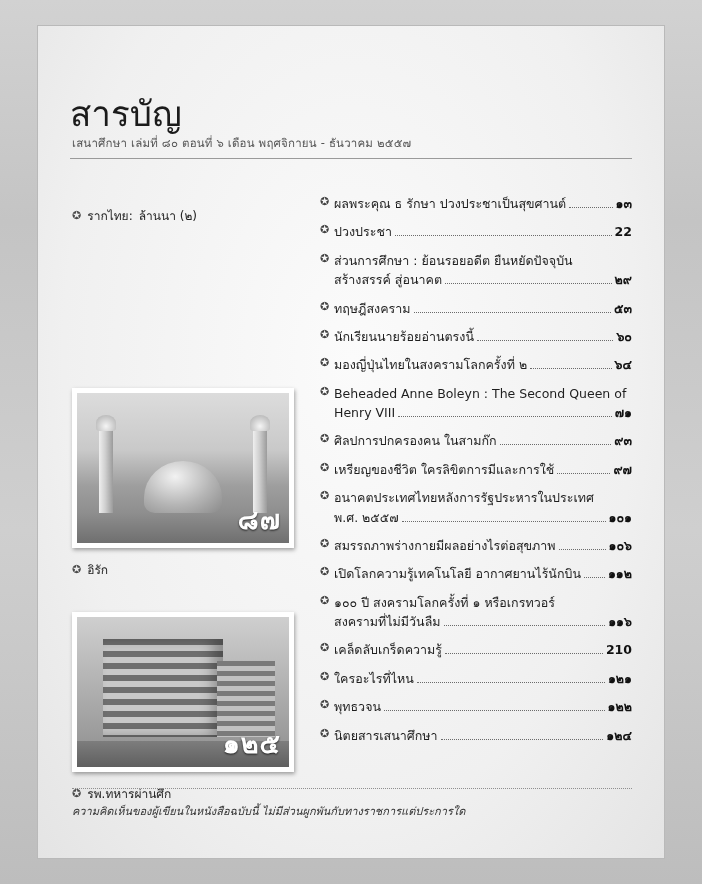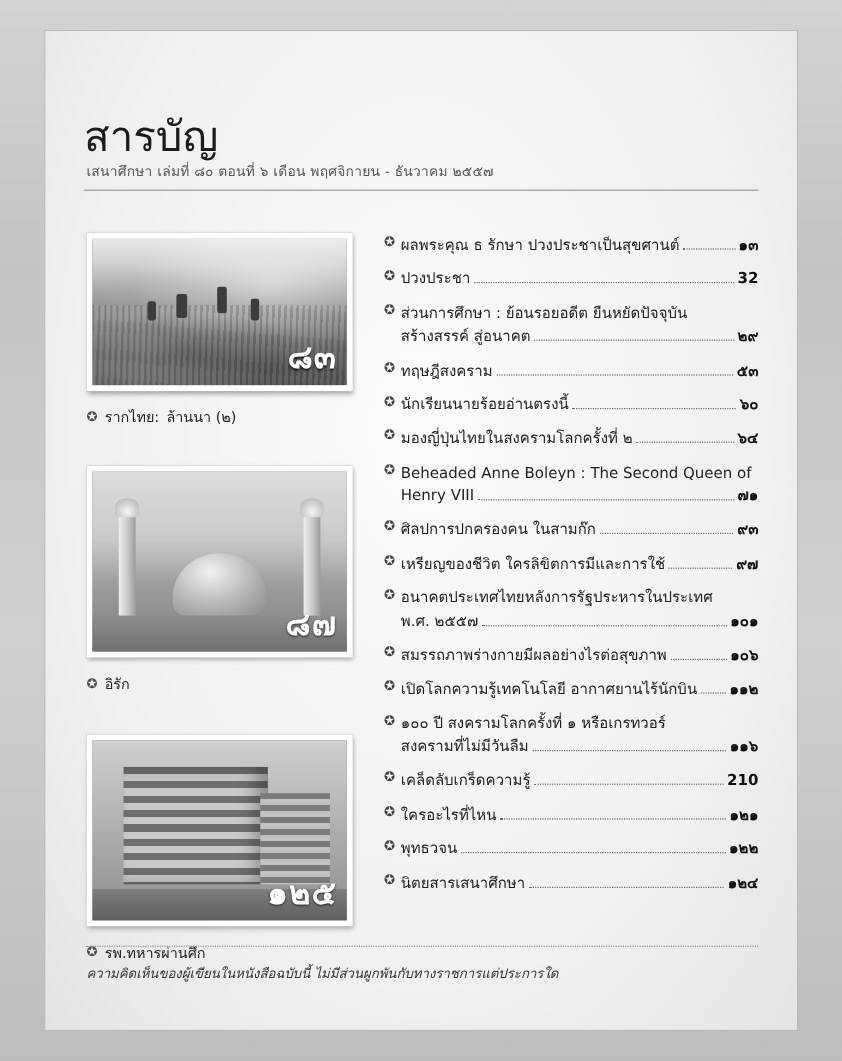--- a/index.html
+++ b/index.html
@@ -281,28 +281,20 @@
 
 <div class="page">
   <div class="sheet">
     <div class="inner">
 
       <div class="title">สารบัญ</div>
       <div class="subtitle">เสนาศึกษา เล่มที่ ๘๐ ตอนที่ ๖   เดือน พฤศจิกายน - ธันวาคม ๒๕๕๗</div>
       <div class="hrule"></div>
 
       <div class="photo-block" style="top:168px;">
-        <div class="photo">
-          <div class="img1"></div>
-          <div class="fig" style="left:46px; top:52px; width:7px; height:16px;"></div>
-          <div class="fig" style="left:70px; top:46px; width:9px; height:20px;"></div>
-          <div class="fig" style="left:104px; top:40px; width:8px; height:22px;"></div>
-          <div class="fig" style="left:132px; top:50px; width:7px; height:18px;"></div>
-          <div class="pagenum">๘๓</div>
-        </div>
         <div class="caption">
           <span class="bullet">✪</span>
           <b>รากไทย:</b>
           <span>ล้านนา (๒)</span>
         </div>
       </div>
 
       <div class="photo-block" style="top:362px;">
         <div class="photo tall">
           <div class="img2"></div>
@@ -344,21 +336,21 @@
             </span>
           </span>
         </div>
 
         <div class="toc-row">
           <span class="toc-bullet">✪</span>
           <span class="toc-body">
             <span class="toc-line">
               <span class="toc-text">ปวงประชา</span>
               <span class="dots"></span>
-              <span class="toc-page">32</span>
+              <span class="toc-page">22</span>
             </span>
           </span>
         </div>
 
         <div class="toc-row">
           <span class="toc-bullet">✪</span>
           <span class="toc-body">
             <span class="toc-line">
               <span class="toc-text">ส่วนการศึกษา : ย้อนรอยอดีต ยืนหยัดปัจจุบัน</span>
             </span>

